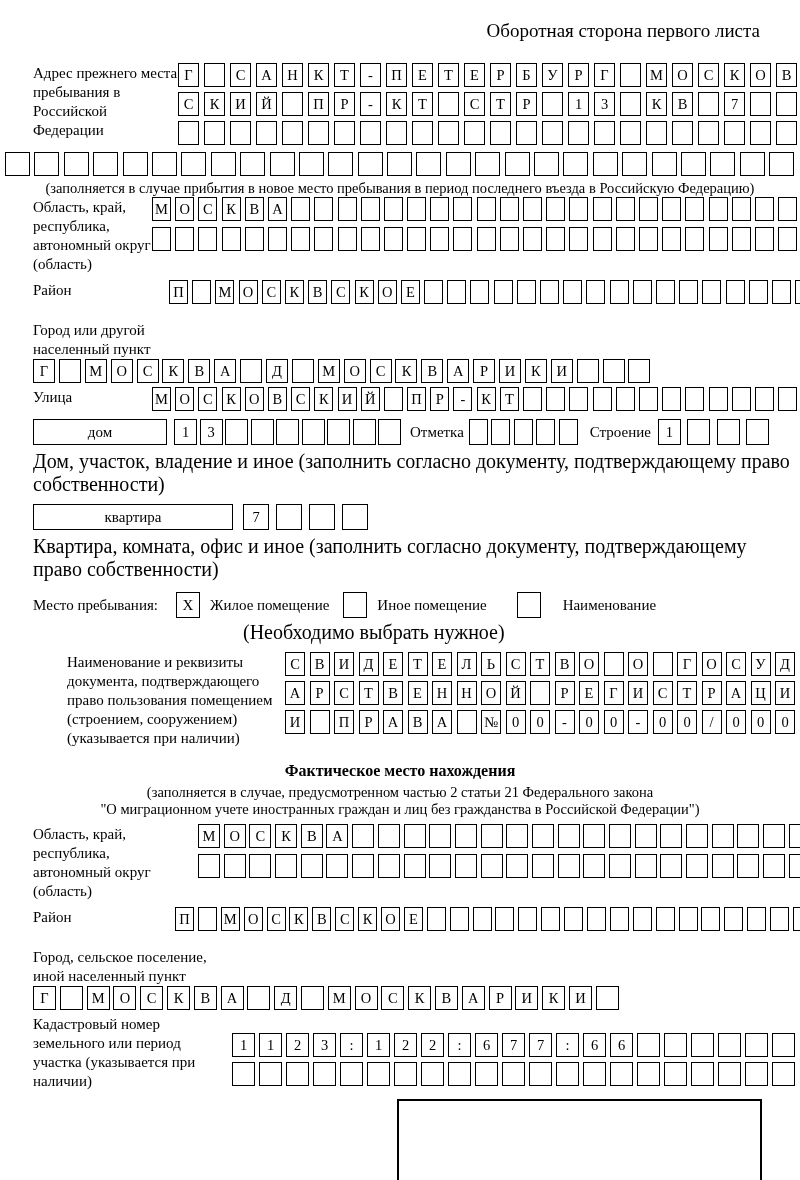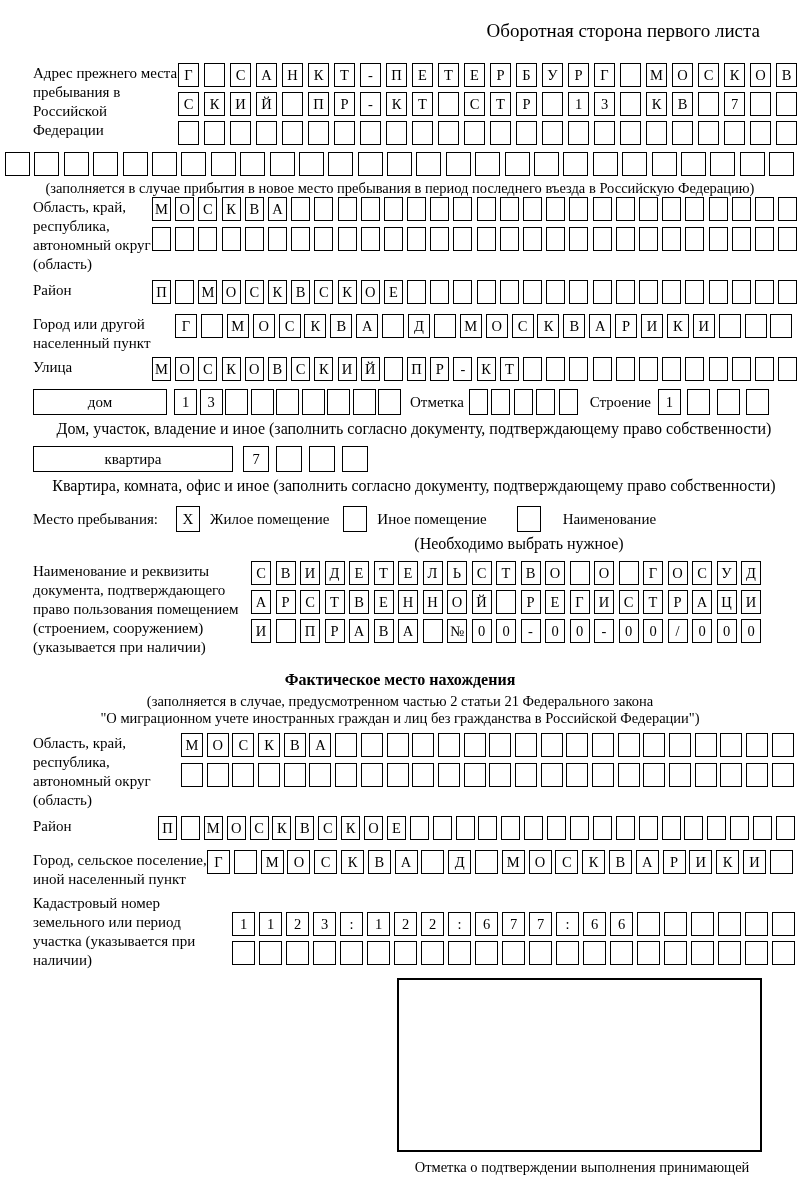--- a/index.html
+++ b/index.html
@@ -25,31 +25,31 @@
   .row-full { margin-left:-28px; margin-top:7px; }
 
   .caption { font-size:14.5px; text-align:center; margin-top:4px; margin-right:28px; }
   .sec-title { font-size:16px; font-weight:bold; text-align:center; margin-top:3px; margin-bottom:4px; margin-right:28px; }
 
   .hrow { display:flex; align-items:center; margin-top:8px; }
   .named-box { height:26px; border:1.8px solid #000; display:flex; align-items:center; justify-content:center; font-size:15px; }
   .inline-label { font-size:15px; white-space:nowrap; }
   .hrow .boxrow .cell { height:26px; }
 
-  .note-small { font-size:16px; margin-top:5px;text-align:center; }
+  .note-small { font-size:20px; margin-top:5px; }
 
   .place-row { display:flex; align-items:center; margin-top:11px; font-size:15px; }
   .cb { width:24px; height:26px; border:1.8px solid #000; display:inline-flex; align-items:center; justify-content:center; font-size:15px; flex-shrink:0; }
 
   .subtitle { text-align:center; font-size:14.5px; margin-right:28px; }
 
   .stamp-box { width:365px; height:174px; border:2px solid #000; margin-left:364px; margin-top:8px; }
   .stamp-caption { width:394px; margin-left:352px; margin-top:5px; text-align:center; font-size:14.5px; line-height:21px; }
 
-  .mt2{margin-top:10px;} .mt4{margin-top:4px;} .mt6{margin-top:6px;} .mt8{margin-top:8px;}
+  .mt2{margin-top:16px;flex-direction:column;} .mt4{margin-top:4px;} .mt6{margin-top:6px;gap:17px;} .mt8{margin-top:8px;margin-left:34px;}
 </style>
 </head>
 <body>
 
 <div class="page">
 
   <div class="header-note">Оборотная сторона первого листа</div>
 
   <div class="field">
     <div class="flabel" style="width:145px">Адрес прежнего места пребывания в Российской Федерации</div>

